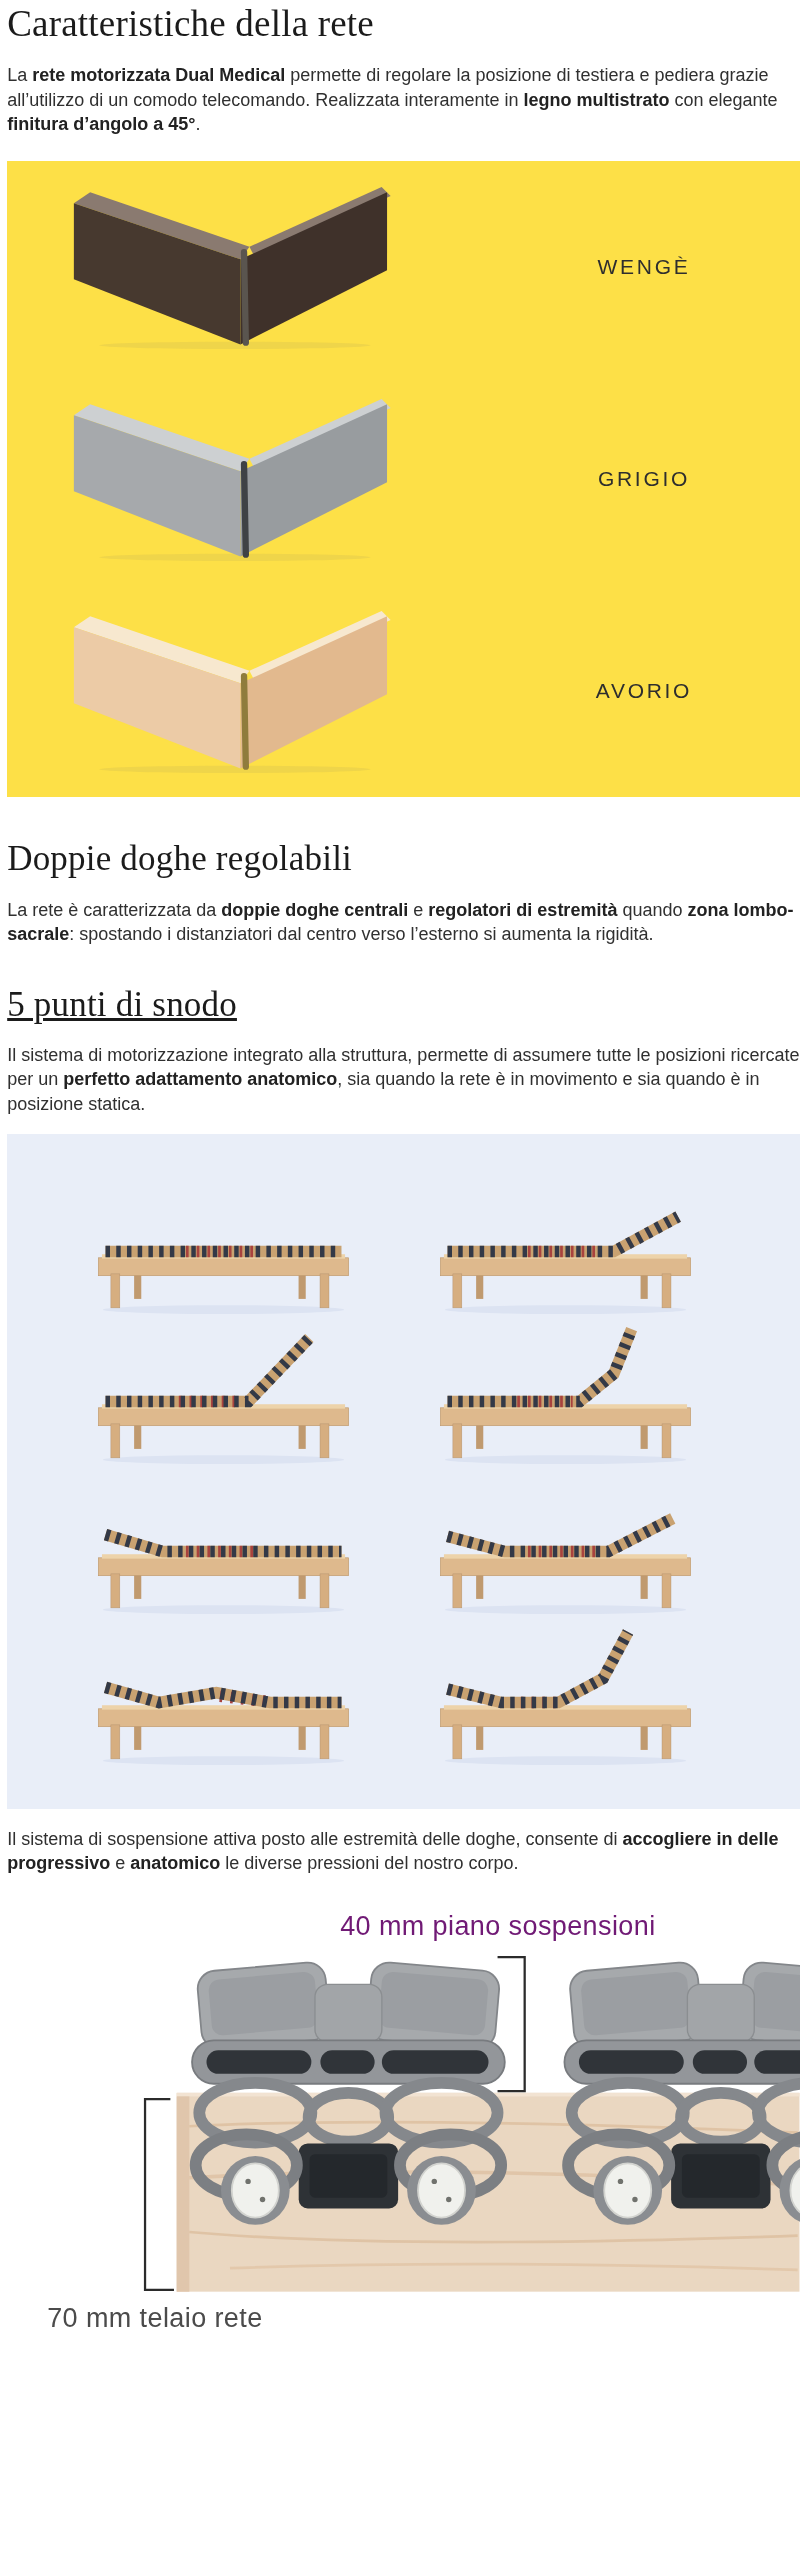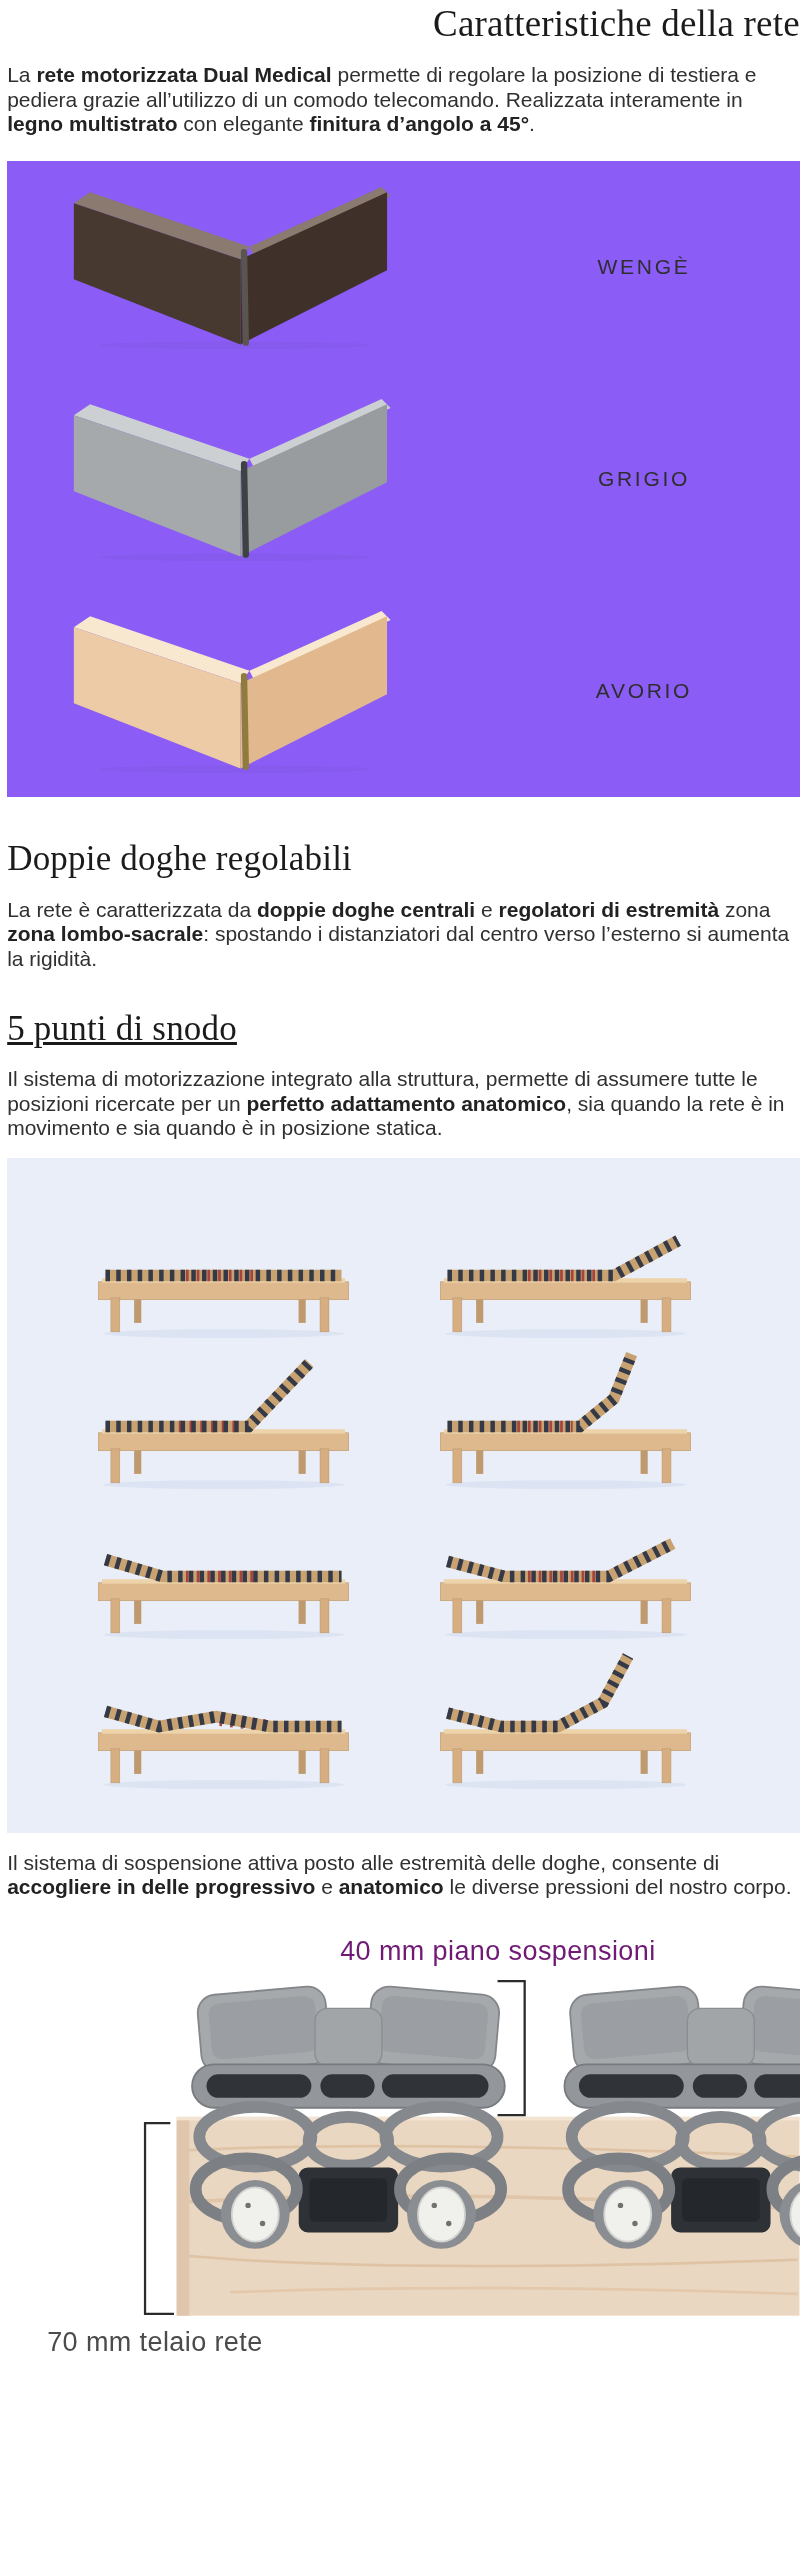--- a/index.html
+++ b/index.html
@@ -1,21 +1,21 @@
 <!DOCTYPE html>
 <html lang="it" style="font-size:14.5px"><head>
 <meta charset="utf-8">
 <style>
   html,body{margin:0;padding:0;background:#fff;}
   body{width:807px;font-family:"Liberation Sans",sans-serif;color:#2f2f2f;}
   .wrap{padding:2.7px 7.2px 27px 7.2px;}
   .serif-title{font-family:"Liberation Serif",serif;font-weight:500;color:#1b1b1b;letter-spacing:0.2px;margin:0;line-height:1.15;}
-  h1.serif-title{font-size:37px;text-align:right;}
+  h1.serif-title{font-size:37px;}
   h2.serif-title{font-size:35px;}
-  .para{font-size:21px;line-height:24.4px;margin:18px 0 0 0;max-width:793px;color:#303030;}
+  .para{font-size:18px;line-height:24.4px;margin:18px 0 0 0;max-width:793px;color:#303030;}
   .para .b{font-weight:700;color:#222;}
   .panel{background:#e9eef8;}
   
   .panel-finishes{margin-top:25px;padding:0;}
   .finish-row{display:flex;align-items:center;height:212px;}
   .finish-img{width:353px;margin-left:56px;flex:none;}
   .finish-label-box{flex:1;text-align:center;padding-left:72px;}
   .finish-label{font-size:21px;letter-spacing:2.7px;color:#2e2e2e;font-weight:500;}
   
   .panel-beds{margin-top:18px;padding:38px 63px 43px 45px;display:grid;grid-template-columns:1fr 1fr;row-gap:7.2px;justify-items:center;align-items:end;}
@@ -28,21 +28,21 @@
   .fig-label-bottom{margin:5.4px 0 0 40px;font-size:27px;color:#4b4b4b;letter-spacing:0.4px;}
 </style>
 </head>
 <body>
 
 <div class="wrap">
 
   <h1 class="serif-title">Caratteristiche della rete</h1>
   <p class="para"><span>La </span><span class="b">rete motorizzata Dual Medical</span><span> permette di regolare la posizione di testiera e pediera grazie all’utilizzo di un comodo telecomando. Realizzata interamente in </span><span class="b">legno multistrato</span><span> con elegante </span><span class="b">finitura d’angolo a 45°</span><span>.</span></p>
 
-  <div class="panel panel-finishes" id="finish-panel" style="background: #8b5cf6;">
+  <div class="panel panel-finishes" id="finish-panel" style="background: #fde047;">
   <div class="finish-row">
     <svg class="finish-img" viewBox="0 0 390 182" width="353" height="165">
       <ellipse cx="190" cy="177" rx="150" ry="4" fill="rgba(60,70,110,0.07)"></ellipse>
       <polygon points="12,20 196,82 206,68 30,8" fill="#8a7a70"></polygon>
       <polygon points="12,20 196,82 196,176 12,104" fill="#47392f"></polygon>
       <polygon points="206,68 352,2 362,12 212,80" fill="#8a7a70"></polygon>
       <polygon points="196,82 358,8 358,94 196,176" fill="#3f312a"></polygon>
       <line x1="200" y1="74" x2="202" y2="174" stroke-width="7" stroke-linecap="round" stroke="#5a554f"></line>
     </svg>
     <div class="finish-label-box">
@@ -74,21 +74,21 @@
       <line x1="200" y1="74" x2="202" y2="174" stroke-width="7" stroke-linecap="round" stroke="#8f7c3c"></line>
     </svg>
     <div class="finish-label-box">
       <span class="finish-label">AVORIO</span>
     </div>
   </div>
 
 </div>
 
   <h2 class="serif-title mt46">Doppie doghe regolabili</h2>
-  <p class="para"><span>La rete è caratterizzata da </span><span class="b">doppie doghe centrali</span><span> e </span><span class="b">regolatori di estremità</span><span> zona </span><span class="b">zona lombo-sacrale</span><span>: spostando i distanziatori dal centro verso l’esterno si aumenta la rigidità.</span></p>
+  <p class="para"><span>La rete è caratterizzata da </span><span class="b">doppie doghe centrali</span><span> e </span><span class="b">regolatori di estremità</span><span> quando </span><span class="b">zona lombo-sacrale</span><span>: spostando i distanziatori dal centro verso l’esterno si aumenta la rigidità.</span></p>
 
   <h2 class="serif-title mt42">5 punti di snodo</h2>
   <p class="para"><span>Il sistema di motorizzazione integrato alla struttura, permette di assumere tutte le posizioni ricercate per un </span><span class="b">perfetto adattamento anatomico</span><span>, sia quando la rete è in movimento e sia quando è in posizione statica.</span></p>
 
   <div class="panel panel-beds" id="bed-grid" style="background: rgb(233, 238, 248);">
   <div class="bed-cell">
     <svg viewBox="0 0 300 160" width="279" height="143">
       <ellipse cx="150" cy="154" rx="135" ry="5" fill="#dce3f2"></ellipse>
       <rect x="50" y="110" width="8" height="32" fill="#c09a6f"></rect>
       <rect x="234" y="110" width="8" height="32" fill="#c09a6f"></rect>

